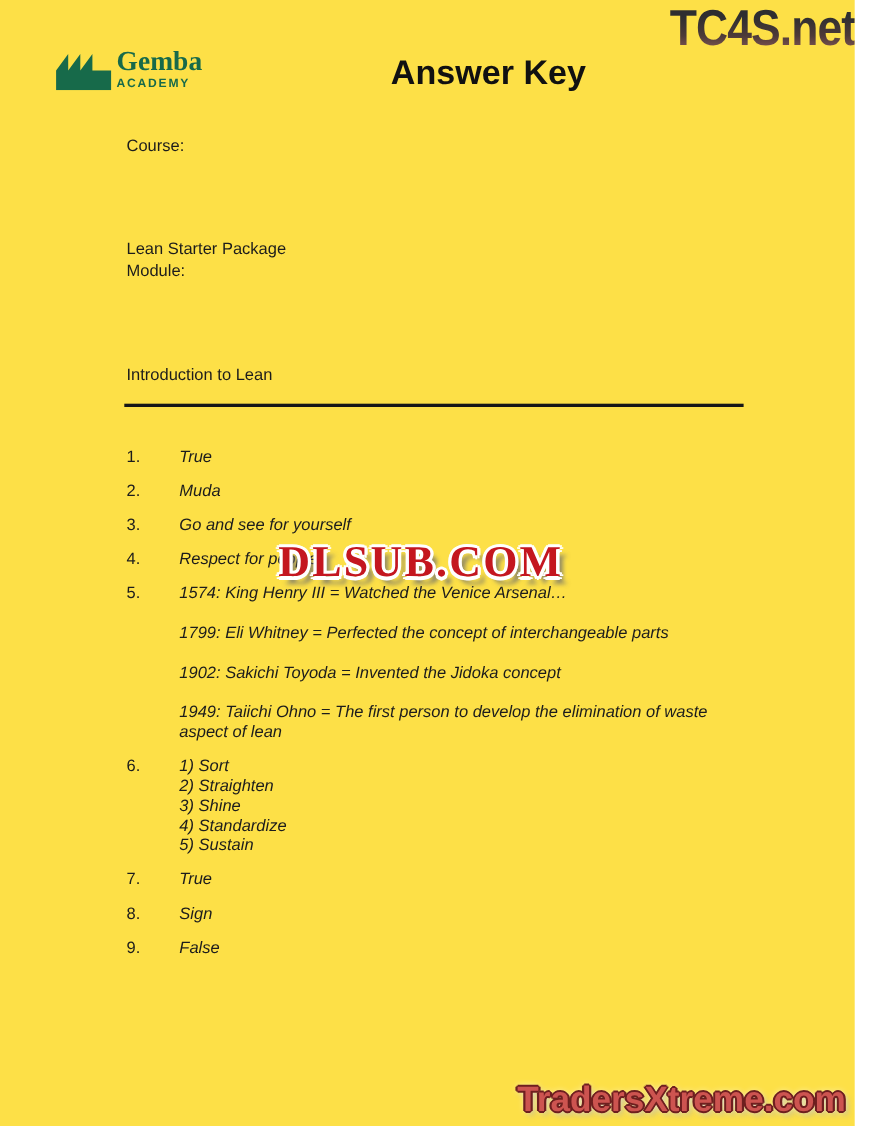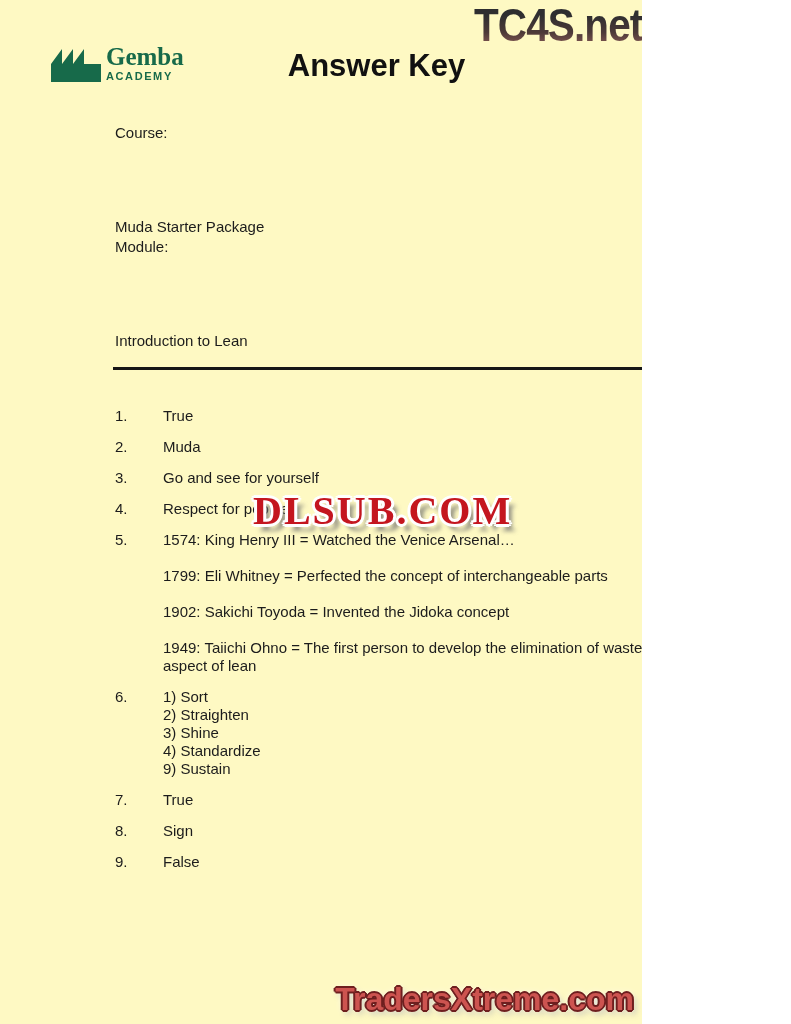--- a/index.html
+++ b/index.html
@@ -1,21 +1,21 @@
 <!DOCTYPE html>
 <html><head>
 <meta charset="utf-8">
 <style>
   * { box-sizing: border-box; }
   html, body { margin: 0; padding: 0; background: #ffffff; }
   .page {
     position: relative;
-    width: 642px;
+    width: 777px;
     height: 1024px;
-    background: #fef9c3;
+    background: #fde047;
     font-family: "Liberation Sans", "DejaVu Sans", sans-serif;
     color: #1c1c1c;
     overflow: hidden;
   }
 
   
   .logo {
     position: absolute;
     left: 50px;
     top: 44px;
@@ -101,21 +101,21 @@
   .meta-label { width: 94px; flex: 0 0 94px; }
   .divider {
     border: none;
     border-top: 3px solid #161616;
     margin: 16px 0 0 -2px;
     width: 563px;
   }
   .answers { margin-top: 37px; font-size: 15px; line-height: 18px; }
   .answer-item { display: flex; margin-bottom: 13px; }
   .answer-num { width: 48px; flex: 0 0 48px; }
-  .answer-body { max-width: 520px; }
+  .answer-body { max-width: 520px; font-style: italic; }
   .answer-paragraph { margin-bottom: 18px; }
   .answer-paragraph:last-child { margin-bottom: 0; }
 </style>
 </head>
 <body>
 
 <div class="page">
 
   <div class="logo">
     <span>
@@ -131,21 +131,21 @@
 
   <h1 class="title">Answer Key</h1>
 
   <div class="wm-tc4s">TC4S.net</div>
 
   <div class="content">
 
     <div class="meta">
       <div class="meta-row">
         <span class="meta-label">Course:</span>
-        <span class="meta-value">Muda Starter Package</span>
+        <span class="meta-value">Lean Starter Package</span>
       </div>
       <div class="meta-row">
         <span class="meta-label">Module:</span>
         <span class="meta-value">Introduction to Lean</span>
       </div>
     </div>
 
     <hr class="divider">
 
     <div class="answers">
@@ -180,21 +180,21 @@
         </div>
       </div>
 
       <div class="answer-item">
         <div class="answer-num">6.</div>
         <div class="answer-body">
           <div class="answer-line">1) Sort</div>
           <div class="answer-line">2) Straighten</div>
           <div class="answer-line">3) Shine</div>
           <div class="answer-line">4) Standardize</div>
-          <div class="answer-line">9) Sustain</div>
+          <div class="answer-line">5) Sustain</div>
         </div>
       </div>
 
       <div class="answer-item">
         <div class="answer-num">7.</div>
         <div class="answer-body">True</div>
       </div>
 
       <div class="answer-item">
         <div class="answer-num">8.</div>

